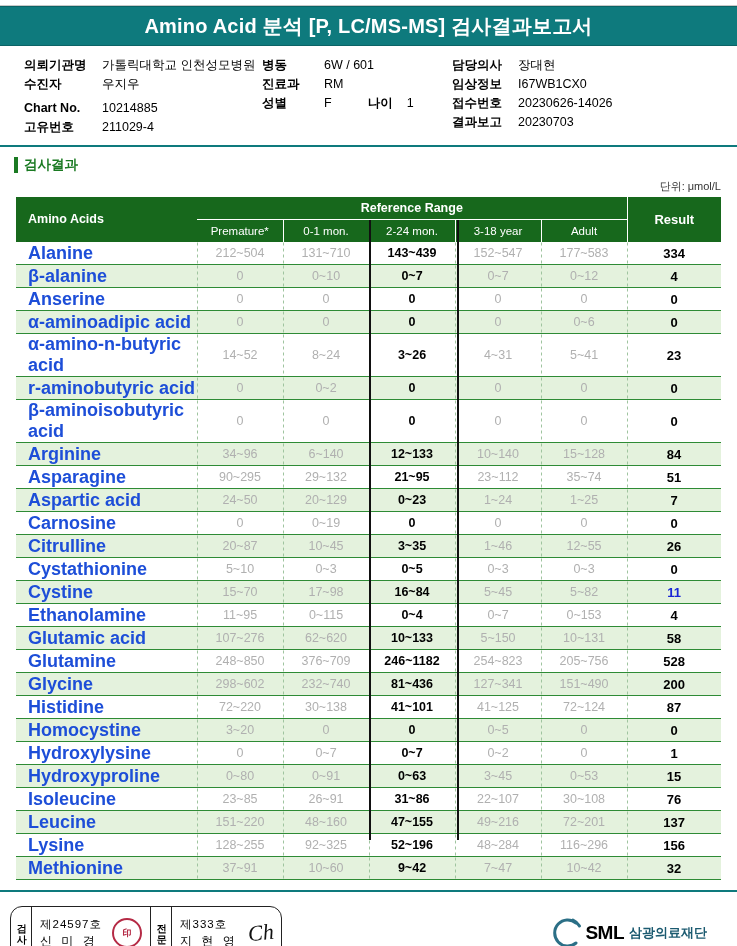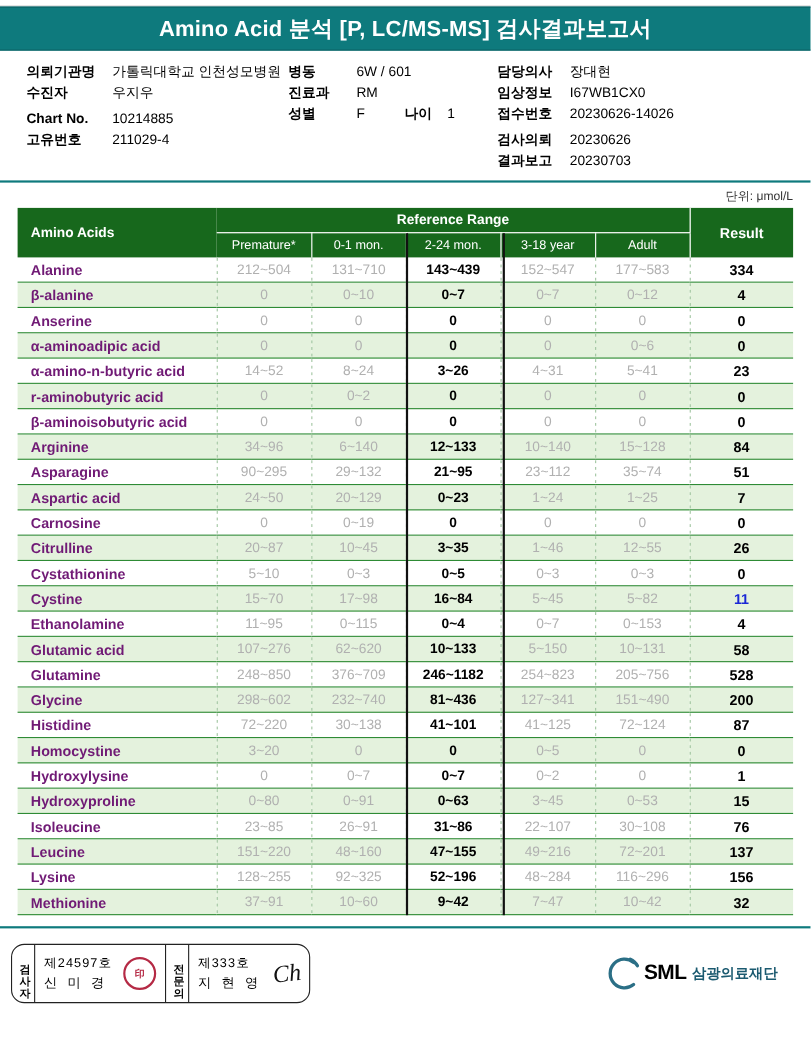--- a/index.html
+++ b/index.html
@@ -85,21 +85,21 @@
   }
   thead th.sub.first{border-left:none;}
   thead th.result{font-size:13px;border-left:1px solid #ffffff;}
 
   tbody td{
     height:22px;font-size:12.5px;text-align:center;color:#b0b0b0;
     border-bottom:1px solid #2e8b35;
     border-top:1px solid transparent;
   }
   tbody td.name{
-    text-align:left;padding-left:12px;color:#701a75;font-weight:bold;font-size:13px;
+    text-align:left;padding-left:12px;color:#1d4ed8;font-weight:bold;font-size:18px;
   }
   tbody td.hl{color:#000;font-weight:bold;}
   tbody td.val{color:#000;font-weight:bold;font-size:13px;}
   tbody td.val.abn{color:#1a27d6;}
   tbody tr.alt td{background:#e4f2dd;}
   tbody tr td.dashed{
     background-image:linear-gradient(to bottom,#9fc49f 0 3px,transparent 3px 6px);
     background-size:1px 6px;background-repeat:repeat-y;background-position:left top;
   }
   
@@ -210,32 +210,32 @@
           <span class="ival">장대현</span>
         </div>
         <div class="irow">
           <span class="ilabel w3">임상정보</span>
           <span class="ival">I67WB1CX0</span>
         </div>
         <div class="irow">
           <span class="ilabel w3">접수번호</span>
           <span class="ival">20230626-14026</span>
         </div>
-        <div class="irow gap">
-          <span class="ilabel w3">검사의뢰</span>
-          <span class="ival">20230626</span>
-        </div>
         <div class="irow">
           <span class="ilabel w3">결과보고</span>
           <span class="ival">20230703</span>
         </div>
       </div>
     </div>
   </div>
 
+  <div class="sec">
+    <span class="sec-bar"></span>
+    <span class="sec-title">검사결과</span>
+  </div>
 
   <div class="unit-line">단위: μmol/L</div>
 
   <div class="tbl-wrap" style="position:relative;">
     <table class="res">
       <colgroup>
         <col style="width:181px">
         <col style="width:86px">
           <col style="width:86px">
           <col style="width:86px">

